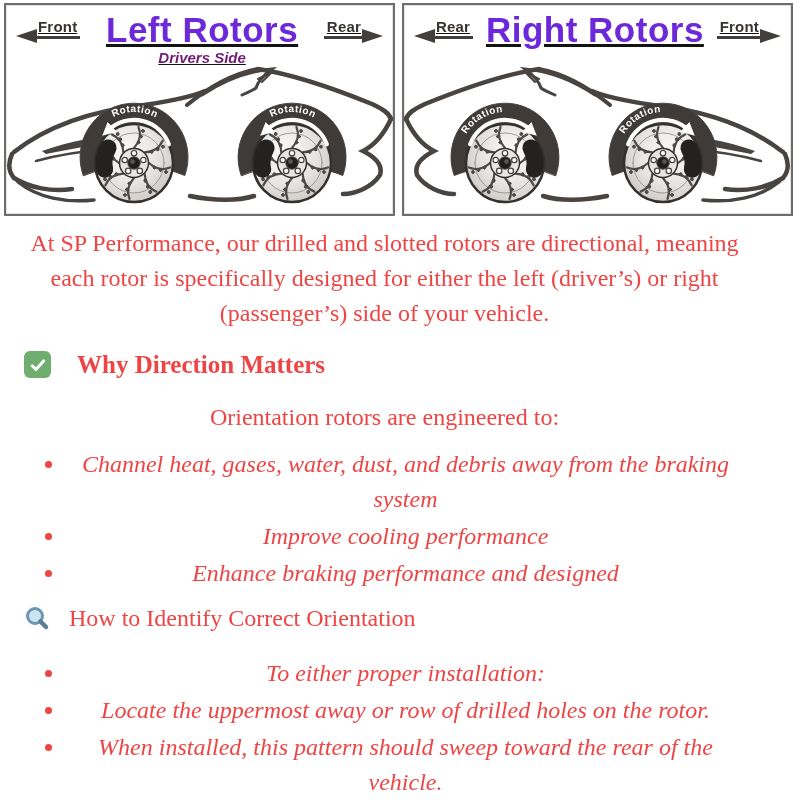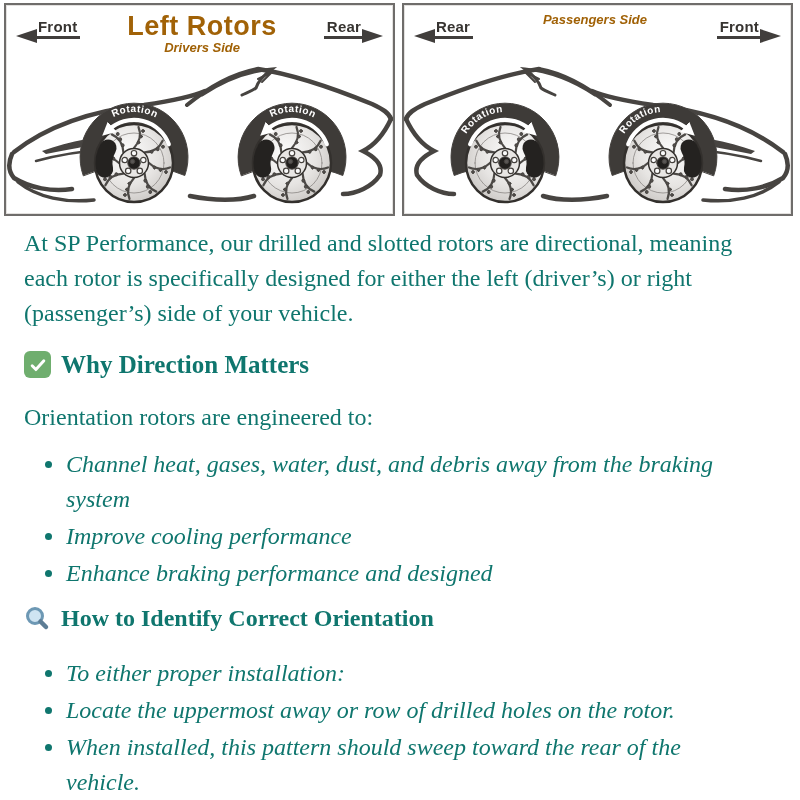--- a/index.html
+++ b/index.html
@@ -1,44 +1,44 @@
 <!DOCTYPE html>
 <html><head>
 <meta charset="utf-8">
 <style>
   html,body{margin:0;padding:0;background:#ffffff;}
   body{width:800px;height:800px;overflow:hidden;color:#131313;}
 
   
   .figure{display:flex;gap:7px;margin:3px 0 0 4px;width:789px;}
   .panel{position:relative;width:391px;height:213px;border:2px solid #6f6d6b;
-         box-sizing:border-box;background:#fff;box-shadow:inset 0 0 0 1px #e3e1df;}
+         box-sizing:border-box;background:#fff;box-shadow:inset 0 0 0 1px #e3e1df;text-decoration:underline;}
   .panel-head{display:flex;justify-content:space-between;align-items:flex-start;
               padding:7px 10px 0;font-family:"Liberation Sans",sans-serif;}
   .titles{flex:1;text-align:center;line-height:1.05;}
-  .p-title{font-weight:bold;font-size:27px;letter-spacing:.5px;color:#a16207;}
-  .p-sub{font-weight:bold;font-style:italic;font-size:13px;color:#a16207;margin-top:1px;}
+  .p-title{font-weight:bold;font-size:35px;letter-spacing:.5px;color:#6d28d9;}
+  .p-sub{font-weight:bold;font-style:italic;font-size:15px;color:#701a75;margin-top:1px;}
   .dir{display:flex;align-items:flex-end;margin-top:6px;}
   .dir-text{font-weight:bold;font-size:15px;color:#373431;letter-spacing:.2px;
             border-bottom:3px solid #413e3c;padding:0 3px 1px;}
   .tri{width:0;height:0;border-top:7px solid transparent;border-bottom:7px solid transparent;}
   .tri-left{border-right:21px solid #413e3c;margin-bottom:-4px;margin-right:-2px;}
   .tri-right{border-left:21px solid #413e3c;margin-bottom:-4px;margin-left:-2px;}
   .car{position:absolute;left:0;bottom:1px;width:387px;height:158px;}
   .rot{fill:#fff;font-family:"Liberation Sans",sans-serif;font-weight:bold;
        font-size:10px;letter-spacing:.5px;}
 
   
   .article{font-family:"Liberation Serif",serif;font-size:24px;line-height:35px;
-           padding:0 55px 0 24px;color:#0f766e;}
+           padding:0 55px 0 24px;color:#ef4444;text-align:center;}
   .article p{margin:0;}
   .intro{margin-top:10px !important;}
-  h2{font-size:25px;font-weight:bold;display:flex;align-items:center;gap:10px;
+  h2{font-size:25px;font-weight:bold;display:flex;align-items:center;gap:26px;
      margin:16px 0 0;line-height:35px;}
-  h2.s2{font-weight:bold;font-size:24px;margin-top:10px;gap:9px;}
+  h2.s2{font-weight:normal;font-size:24px;margin-top:10px;gap:17px;}
   .lead{margin-top:18px !important;}
   ul{margin:12px 0 0;padding-left:42px;font-style:italic;}
   ul.u2{margin-top:20px;}
   li{margin:2px 0;}
   .emoji-box{display:inline-flex;width:27px;height:27px;border-radius:6px;
              background:#6fae6e;align-items:center;justify-content:center;flex:none;}
 </style>
 </head>
 <body>
 
@@ -131,21 +131,21 @@
     </svg>
   </div>
 
   <div class="panel">
     <div class="panel-head">
       <div class="dir">
         <span class="tri tri-left"></span>
         <span class="dir-text">Rear</span>
       </div>
       <div class="titles">
-        <div class="p-sub">Passengers Side</div>
+        <div class="p-title">Right Rotors</div>
       </div>
       <div class="dir">
         <span class="dir-text">Front</span>
         <span class="tri tri-right"></span>
       </div>
     </div>
     <svg class="car" viewBox="0 0 387 158">
       <use href="#carL" transform="translate(387,0) scale(-1,1)"></use>
       <path id="tpC" d="M61.3 80.9 A45 45 0 0 1 123.5 63" fill="none"></path>
       <path id="tpD" d="M219.3 80.9 A45 45 0 0 1 281.5 63" fill="none"></path>

